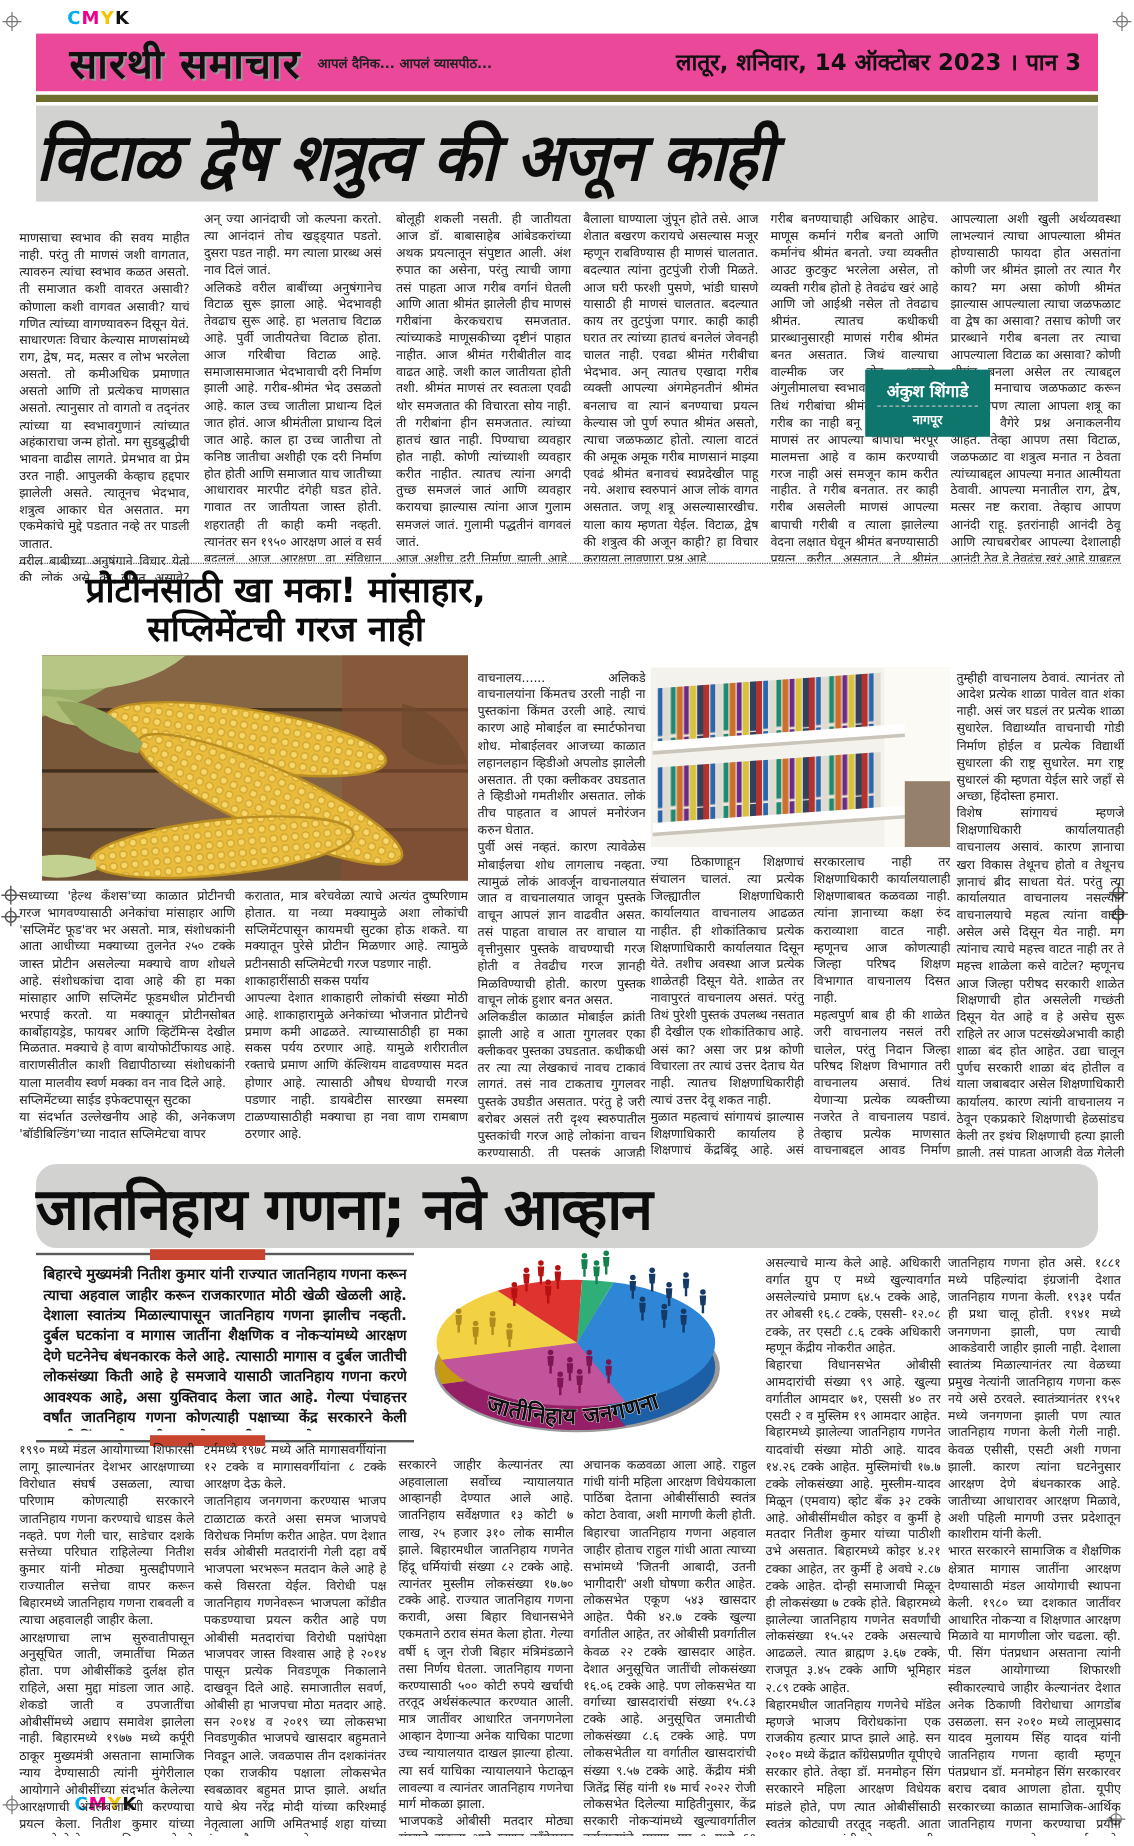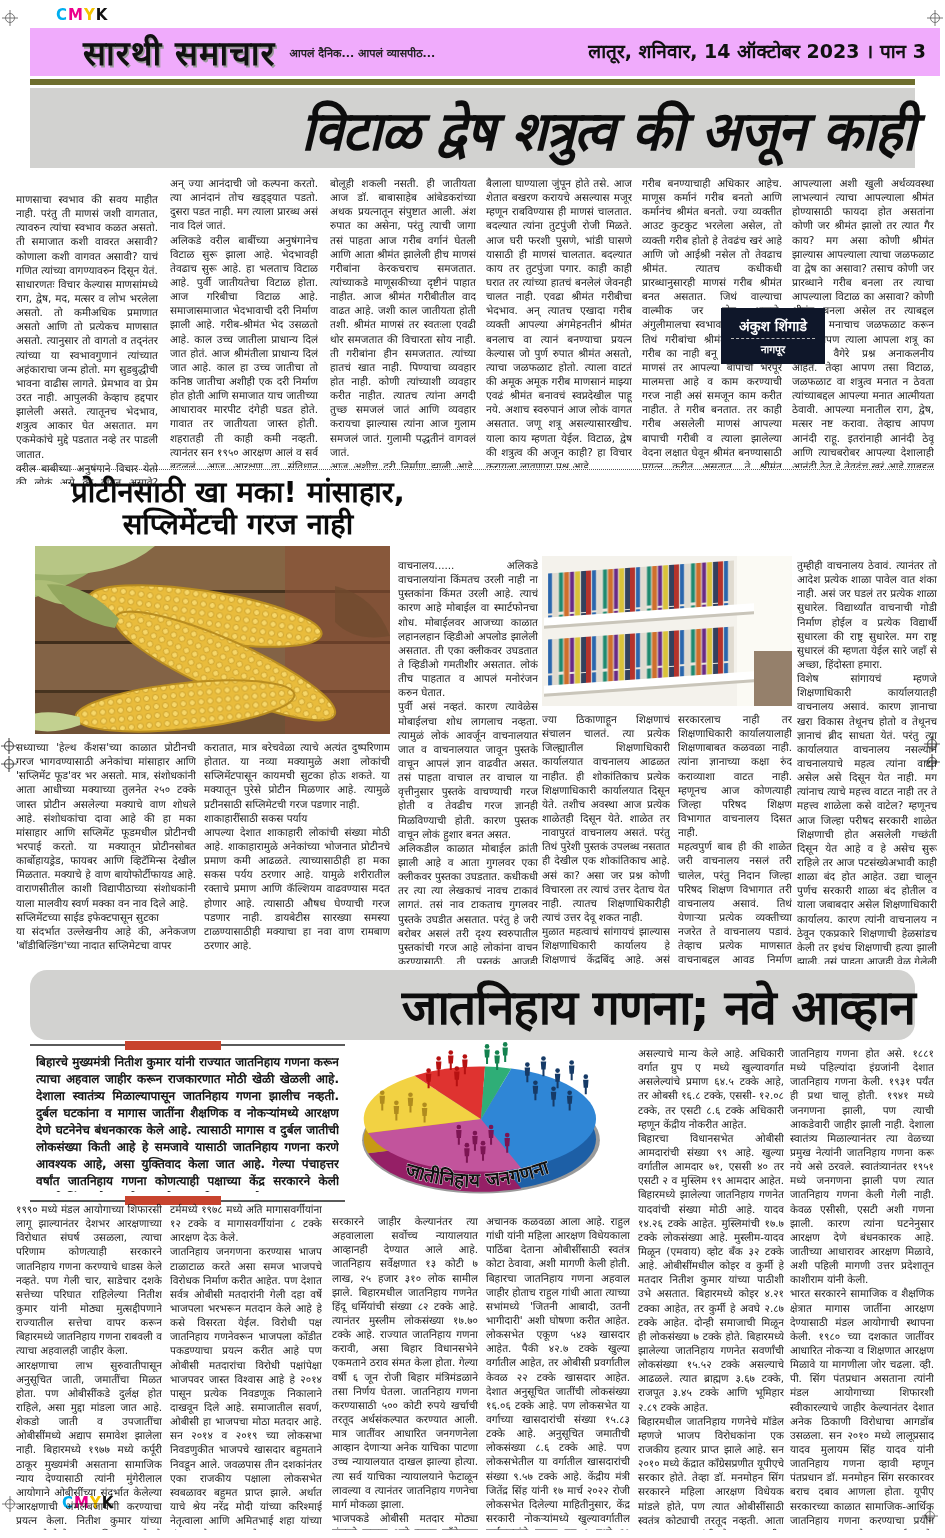--- a/index.html
+++ b/index.html
@@ -1,36 +1,36 @@
 <!DOCTYPE html>
 <html><head>
 <meta charset="utf-8">
 <style>
   html,body{margin:0;padding:0;background:#ffffff;}
   body{font-family:"DejaVu Sans","Liberation Sans",sans-serif;color:#1c1c1c;}
   #page{position:relative;width:945px;height:1538px;background:#ffffff;overflow:hidden;}
 
   
-  #masthead{position:absolute;left:30px;top:28px;width:885px;height:48px;background:#f0abfc;display:flex;align-items:center;padding-left:25px;}
+  #masthead{position:absolute;left:30px;top:28px;width:885px;height:48px;background:#ec4899;display:flex;align-items:center;}
   #mast-title{font-size:34px;font-weight:800;color:#111;margin-left:28px;letter-spacing:1px;text-shadow:1.5px 1.5px 0 #9a9a9a;white-space:nowrap;}
   #mast-tagline{font-size:11px;font-weight:700;color:#222;margin-left:14px;white-space:nowrap;}
   #mast-date{position:absolute;right:14px;top:10px;font-size:19px;font-weight:800;color:#111;white-space:nowrap;}
   #olive-bar{position:absolute;left:30px;top:79px;width:885px;height:6px;background:#6e6e2e;}
 
   
-  .band{position:absolute;left:30px;width:885px;background:#d2d2d0;display:flex;align-items:center;justify-content:flex-end;text-align:center;}
+  .band{position:absolute;left:30px;width:885px;background:#d2d2d0;display:flex;align-items:center;justify-content:flex-start;text-align:center;}
   #band1{top:88px;height:80px;}
   #band1 .bandtext{font-size:52px;font-weight:800;font-style:italic;color:#0d0d0d;letter-spacing:-1px;transform:scaleY(1.05);}
   #band4{top:970px;height:70px;border-radius:17px;}
   #band4 .bandtext{font-size:48px;font-weight:900;color:#0d0d0d;letter-spacing:-1px;}
 
   
   .tcol{position:absolute;font-size:10.4px;line-height:1.36;text-align:justify;color:#1d1d1d;overflow:hidden;white-space:pre-line;}
   .dotted-rule{position:absolute;border-top:1.5px dotted #555;}
-  #author-box2{position:absolute;left:721px;top:308px;width:104px;height:56px;background:#0f172a;color:#fff;text-align:center;display:flex;flex-direction:column;justify-content:center;}
+  #author-box2{position:absolute;left:721px;top:308px;width:104px;height:56px;background:#0f766e;color:#fff;text-align:center;display:flex;flex-direction:column;justify-content:center;}
   #author-box2 .aname{font-size:14px;font-weight:800;}
   #author-box2 .asep{border-top:1px dashed #bbb;margin:3px 10px;}
   #author-box2 .aplace{font-size:10.5px;font-weight:700;text-align:center;}
 
   
   #art2-headline{position:absolute;left:14px;top:476px;width:448px;text-align:center;font-size:29px;font-weight:800;line-height:1.12;color:#0b0b0b;}
   #art3-headline{position:absolute;left:452px;top:468px;width:436px;text-align:center;font-size:37px;font-weight:900;line-height:1.07;color:#080808;letter-spacing:-0.5px;}
 
   
   .photo{position:absolute;overflow:hidden;}

